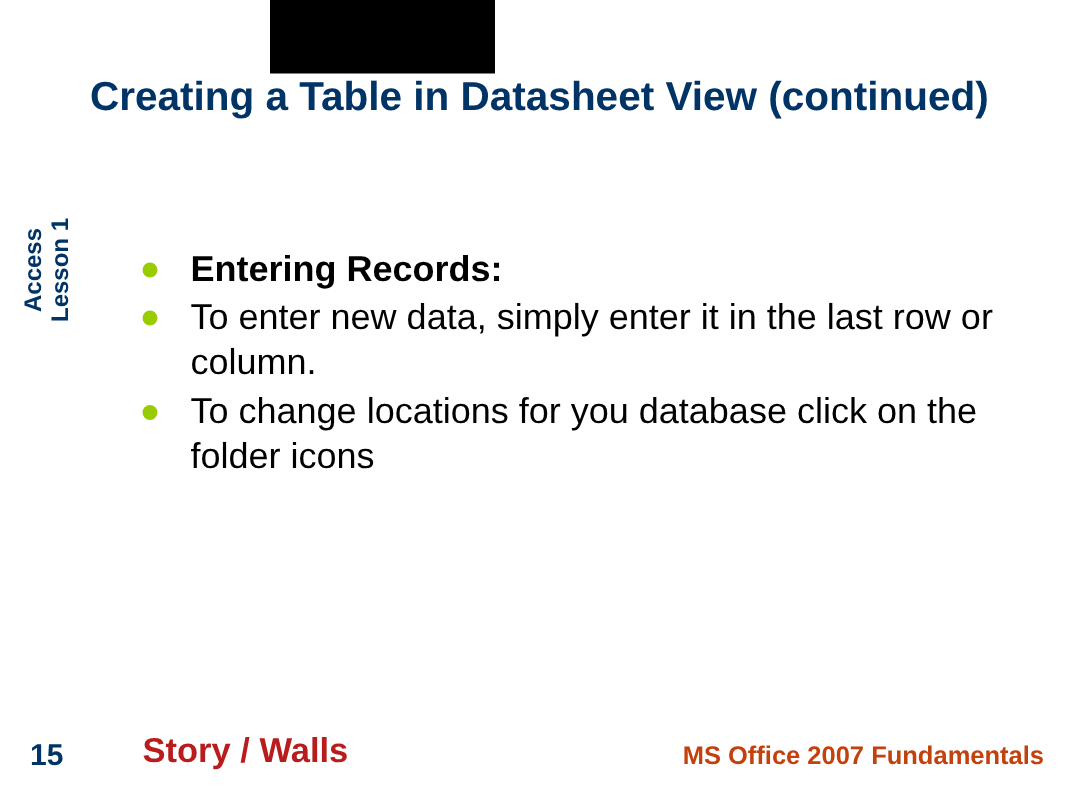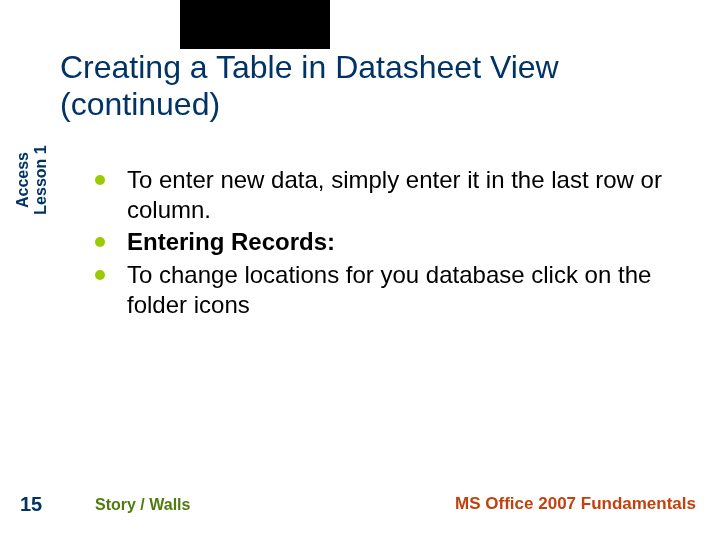--- a/index.html
+++ b/index.html
@@ -19,22 +19,22 @@
     z-index: 2;
   }
   .title-block {
     position: absolute;
     top: 49px;
     left: 60px;
     right: 30px;
     z-index: 1;
   }
   .title-block h1 {
-    font-size: 32px;
-    font-weight: normal;
+    font-size: 27px;
+    font-weight: bold;
     color: #003366;
     line-height: 1.15;
   }
   .left-rail {
     position: absolute;
     left: 14px;
     top: 240px;
     transform: rotate(-90deg);
     transform-origin: left top;
     font-size: 16px;
@@ -80,23 +80,23 @@
     left: 20px;
     bottom: 24px;
     font-size: 20px;
     font-weight: bold;
     color: #003366;
   }
   .footer-left {
     position: absolute;
     left: 95px;
     bottom: 26px;
-    font-size: 16px;
+    font-size: 23px;
     font-weight: bold;
-    color: #4d7c0f;
+    color: #b91c1c;
   }
   .footer-right {
     position: absolute;
     right: 24px;
     bottom: 26px;
     font-size: 17px;
     font-weight: bold;
     color: #c2410c;
   }
 </style>
@@ -111,25 +111,25 @@
 
 <div class="left-rail">
   <span>Access</span>
   <span class="line2">Lesson 1</span>
 </div>
 
 <div class="content">
   <ul>
     <li>
       <span class="dot-bullet"></span>
-      <span class="item-text">To enter new data, simply enter it in the last row or column.</span>
+      <span class="item-text bold">Entering Records:</span>
     </li>
     <li>
       <span class="dot-bullet"></span>
-      <span class="item-text bold">Entering Records:</span>
+      <span class="item-text">To enter new data, simply enter it in the last row or column.</span>
     </li>
     <li>
       <span class="dot-bullet"></span>
       <span class="item-text">To change locations for you database click on the folder icons</span>
     </li>
   </ul>
 </div>
 
 <div class="page-number">15</div>
 <div class="footer-left">Story / Walls</div>

